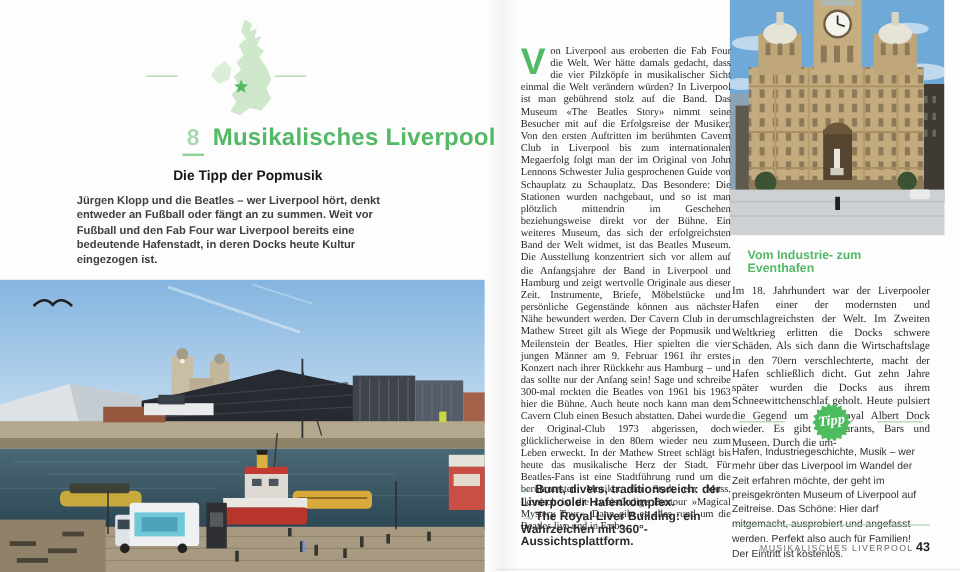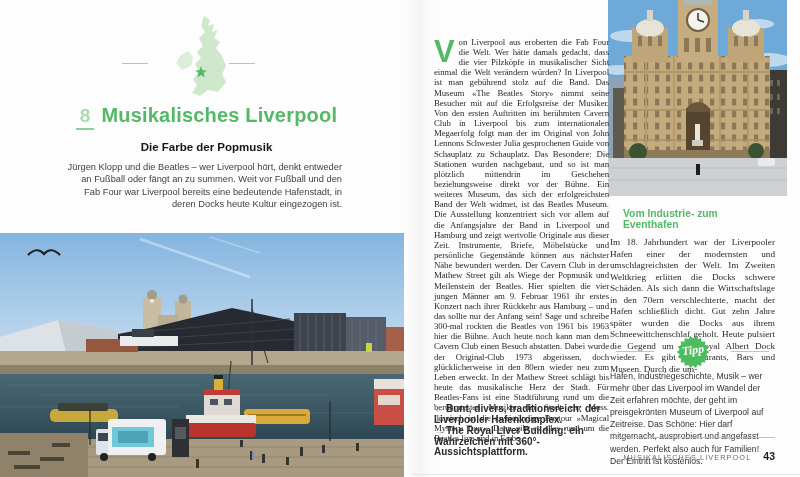--- a/index.html
+++ b/index.html
@@ -12,30 +12,30 @@
     background:linear-gradient(90deg,rgba(0,0,0,0) 0%,rgba(0,0,0,0.035) 50%,rgba(0,0,0,0) 100%);
   }
   .page-edge{
     position:absolute;left:412px;top:474px;width:388px;height:1px;background:#e7e7e7;
   }
   
   .page-left{position:absolute;left:0;top:0;width:413px;height:477px;}
   .map-wrap{position:absolute;left:170px;top:14px;width:58px;height:88px;}
   .map-line{position:absolute;top:63px;width:26px;height:0;border-top:1.5px solid #9fd3a8;}
   .map-line.l{left:122px;} .map-line.r{left:229px;}
-  .chapter-row{position:absolute;left:0;top:104px;width:413px;text-align:center;white-space:nowrap;}
+  .chapter-row{position:absolute;left:0;top:104px;width:413px;text-align:right;white-space:nowrap;}
   .chapter-num{
     display:inline-block;font-size:19px;font-weight:bold;color:#abd9b0;
     border-bottom:2.5px solid #8ecf97;padding:0 4px 1px 4px;margin-right:7px;vertical-align:baseline;
   }
   .chapter-title{display:inline-block;font-size:20px;font-weight:bold;color:#53b966;letter-spacing:.2px;}
   .chapter-sub{position:absolute;left:0;top:141px;width:413px;text-align:center;
     font-size:11.5px;font-weight:bold;color:#161616;}
-  .chapter-intro{position:absolute;left:64px;top:161px;width:278px;text-align:right;
-    font-size:9.3px;line-height:1.33;font-weight:400;color:#3f3f3f;}
+  .chapter-intro{position:absolute;left:64px;top:161px;width:278px;text-align:left;
+    font-size:9.3px;line-height:1.33;font-weight:700;color:#3f3f3f;}
   .dock-photo{position:absolute;left:0;top:233px;width:404px;height:244px;}
   .dock-photo svg{display:block;width:404px;height:244px;}
   
   .page-right{position:absolute;left:413px;top:0;width:387px;height:477px;}
   .liver-photo{position:absolute;left:195px;top:0;width:179px;height:196px;}
   .liver-photo svg{display:block;width:179px;height:196px;}
   .article{position:absolute;left:21px;top:28px;width:175px;font-family:"Liberation Serif",serif;
     font-size:8.8px;line-height:10.15px;text-align:justify;color:#2a2a2a;letter-spacing:-0.08px;}
   .dropcap{float:left;font-family:"Liberation Sans",sans-serif;font-weight:bold;color:#53b966;
     font-size:31px;line-height:27px;padding:1px 4px 0 0;}
@@ -55,21 +55,21 @@
   .tip-badge svg{display:block;width:36px;height:36px;}
   .tip-badge-label{position:absolute;left:0;top:9px;width:36px;text-align:center;
     font-family:"Liberation Serif",serif;font-style:italic;font-weight:bold;font-size:12px;
     color:#ffffff;transform:rotate(-7deg);}
   .tip-heading{text-align:center;font-size:9px;font-weight:bold;letter-spacing:.6px;
     color:#111;margin:5px 0 5px 0;}
   .tip-body{font-size:8.6px;line-height:12.1px;color:#333;margin:0;}
   .sidebar-rule{position:absolute;left:199px;top:437px;width:163px;border-top:1.2px solid #a6d4ac;}
   .page-footer{position:absolute;left:0;top:446px;width:362px;text-align:right;white-space:nowrap;}
   .footer-label{font-size:7.3px;letter-spacing:1.1px;color:#6d6d6d;}
-  .footer-num{font-size:10.5px;font-weight:bold;color:#1d1d1d;margin-left:12px;}
+  .footer-num{font-size:10.5px;font-weight:bold;color:#1d1d1d;margin-left:2px;}
 </style>
 </head>
 <body>
 
 <div class="book">
   <div class="gutter"></div>
   <div class="page-edge"></div>
 
   <div class="page-left">
 
@@ -81,21 +81,21 @@
         <path fill="#cfe8cb" d="M34,2 L40,6 L38,12 L44,10 L42,18 L48,16 L44,24 L50,28 L46,34 L52,42 L56,52 L52,60 L56,68 L48,78 L38,76 L30,82 L22,79 L27,71 L23,65 L29,58 L25,50 L31,44 L27,38 L33,32 L29,24 L35,18 L31,12 Z"></path>
         <path fill="#dbeed8" d="M10,42 L18,37 L23,43 L21,52 L12,56 L6,49 Z"></path>
         <polygon fill="#53b966" points="31,52 32.5,56.2 37,56.4 33.5,59.1 34.7,63.4 31,60.9 27.3,63.4 28.5,59.1 25,56.4 29.5,56.2"></polygon>
       </svg>
     </div>
 
     <div class="chapter-row">
       <span class="chapter-num">8</span><span class="chapter-title">Musikalisches Liverpool</span>
     </div>
 
-    <div class="chapter-sub">Die Farbe der Popmusik</div>
+    <div class="chapter-sub">Die Tipp der Popmusik</div>
 
     <div class="chapter-intro">Jürgen Klopp und die Beatles – wer Liverpool hört, denkt entweder an Fußball oder fängt an zu summen. Weit vor Fußball und den Fab Four war Liverpool bereits eine bedeutende Hafenstadt, in deren Docks heute Kultur eingezogen ist.</div>
 
     <div class="dock-photo">
       <svg viewBox="0 0 404 244" preserveAspectRatio="none">
         <defs>
           <linearGradient id="skyg" x1="0" y1="0" x2="0" y2="1">
             <stop offset="0" stop-color="#84b5e0"></stop>
               <stop offset="1" stop-color="#cfe2f1"></stop>
           </linearGradient>

